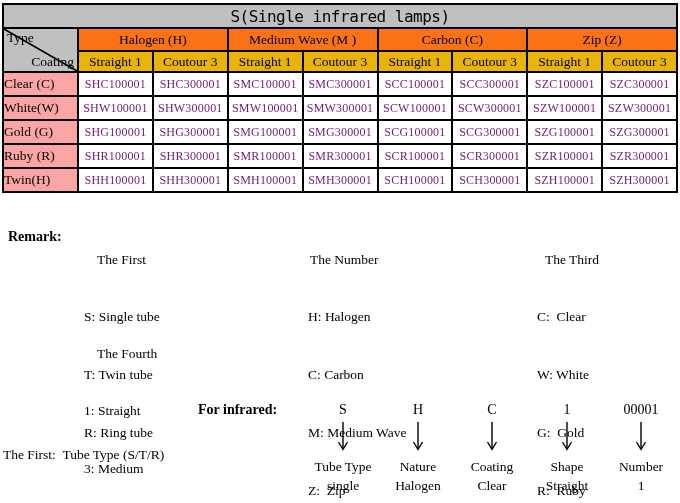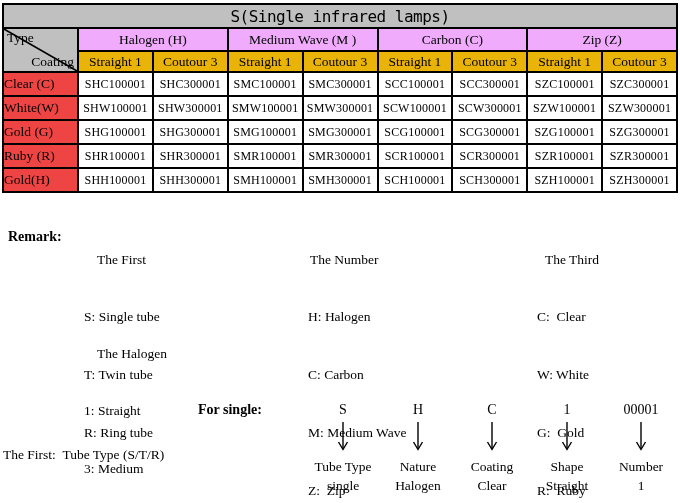--- a/index.html
+++ b/index.html
@@ -4,28 +4,28 @@
 <style>
   html,body{margin:0;padding:0;background:#fff;}
   #page{position:relative;width:680px;height:503px;background:#ffffff;overflow:hidden;
         font-family:"Liberation Serif","DejaVu Serif",serif;color:#000;}
 
   
   table.codes{position:absolute;left:2px;top:3px;width:676px;border-collapse:collapse;table-layout:fixed;}
   table.codes td{border:2px solid #000;padding:0;overflow:hidden;white-space:nowrap;}
   td.title{height:22px;background:#c0c0c0;text-align:center;
            font-family:"DejaVu Sans Mono",monospace;font-size:16px;letter-spacing:-0.5px;}
-  td.gh{height:21px;text-align:center;font-size:13.5px;background:#f0abfc;}
+  td.gh{height:21px;text-align:center;font-size:13.5px;background:#f97316;}
   td.sh{height:19px;text-align:center;font-size:13.5px;background:#eab308;}
   td.corner{background:#c0c0c0;position:relative;}
   td.corner svg{position:absolute;inset:0;width:100%;height:100%;}
   .corner-top{position:absolute;top:1px;left:3px;font-size:13.5px;}
   .corner-bottom{position:absolute;bottom:1px;right:3px;font-size:13.5px;}
-  td.rl{height:22px;background:#ef4444;font-size:13.5px;padding-left:3px;}
-  td.code{height:22px;background:#fff;text-align:center;font-size:12px;color:#000000;letter-spacing:0.2px;}
+  td.rl{height:22px;background:#fca5a5;font-size:13.5px;padding-left:3px;}
+  td.code{height:22px;background:#fff;text-align:center;font-size:12px;color:#701a75;letter-spacing:0.2px;}
 
   
   .abs{position:absolute;}
   .rm-label{font-weight:bold;font-size:14px;}
   .rm-col{font-size:13.5px;line-height:19.3px;white-space:pre;}
   .rm-col .hd{font-weight:normal;}
   .ind13{padding-left:13px;}
   .ind8{padding-left:8px;}
   .ind2{padding-left:2px;}
 
@@ -120,21 +120,21 @@
       <td class="code">SHR100001</td>
       <td class="code">SHR300001</td>
       <td class="code">SMR100001</td>
       <td class="code">SMR300001</td>
       <td class="code">SCR100001</td>
       <td class="code">SCR300001</td>
       <td class="code">SZR100001</td>
       <td class="code">SZR300001</td>
     </tr>
     <tr>
-      <td class="rl">Gold(H)</td>
+      <td class="rl">Twin(H)</td>
       <td class="code">SHH100001</td>
       <td class="code">SHH300001</td>
       <td class="code">SMH100001</td>
       <td class="code">SMH300001</td>
       <td class="code">SCH100001</td>
       <td class="code">SCH300001</td>
       <td class="code">SZH100001</td>
       <td class="code">SZH300001</td>
     </tr>
   </tbody>
@@ -143,21 +143,21 @@
   <div class="abs rm-label" style="left:8px;top:229px;">Remark:</div>
 
   <div class="abs rm-col" style="left:84px;top:211px;">
     <div class="hd ind13">The First</div>
     <div>S: Single tube</div>
     <div>T: Twin tube</div>
     <div>R: Ring tube</div>
   </div>
 
   <div class="abs rm-col" style="left:84px;top:305px;">
-    <div class="hd ind13">The Halogen</div>
+    <div class="hd ind13">The Fourth</div>
     <div>1: Straight</div>
     <div>3: Medium</div>
     
   </div>
 
   <div class="abs rm-col" style="left:308px;top:211px;">
     <div class="hd ind2">The Number</div>
     <div>H: Halogen</div>
     <div>C: Carbon</div>
     <div>M: Medium Wave</div>
@@ -174,21 +174,21 @@
   </div>
 
   <div class="abs lg-lines" style="left:3px;top:402px;">
     <div>The First:  Tube Type (S/T/R)</div>
     
     
     
     
   </div>
 
-  <div class="abs lg-forex" style="left:198px;top:402px;">For single:</div>
+  <div class="abs lg-forex" style="left:198px;top:402px;">For infrared:</div>
 
   <div class="ex-col" style="left:298px;">
     <div class="ex-code">S</div>
     <svg class="ex-arrow" width="14" height="36">
       <line x1="7" y1="0" x2="7" y2="27" stroke="#000" stroke-width="1.4"></line>
       <polyline points="2.5,20 7,27.5 11.5,20" fill="none" stroke="#000" stroke-width="1.4"></polyline>
     </svg>
     <div class="ex-l1">Tube Type</div>
     <div class="ex-l2">single</div>
   </div>

